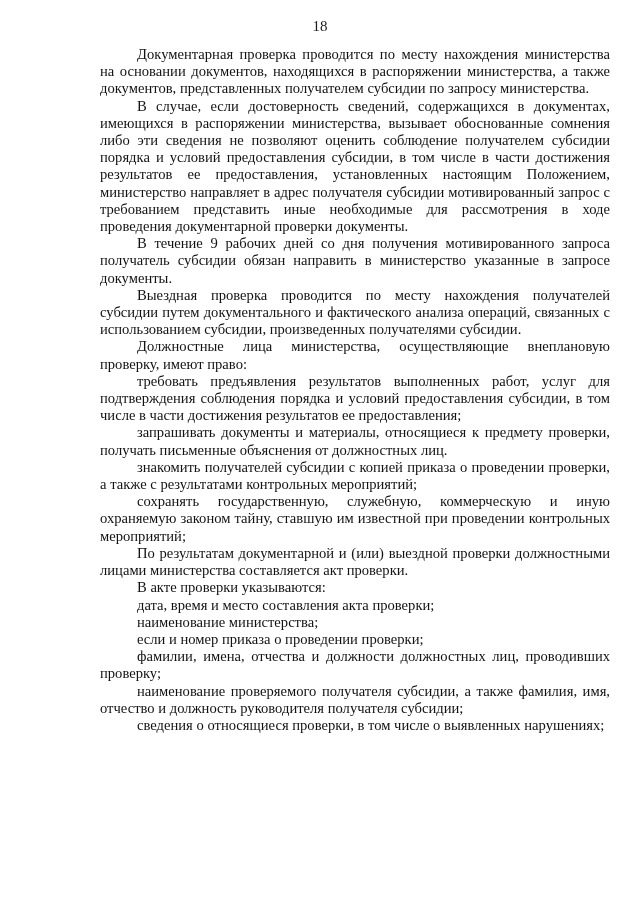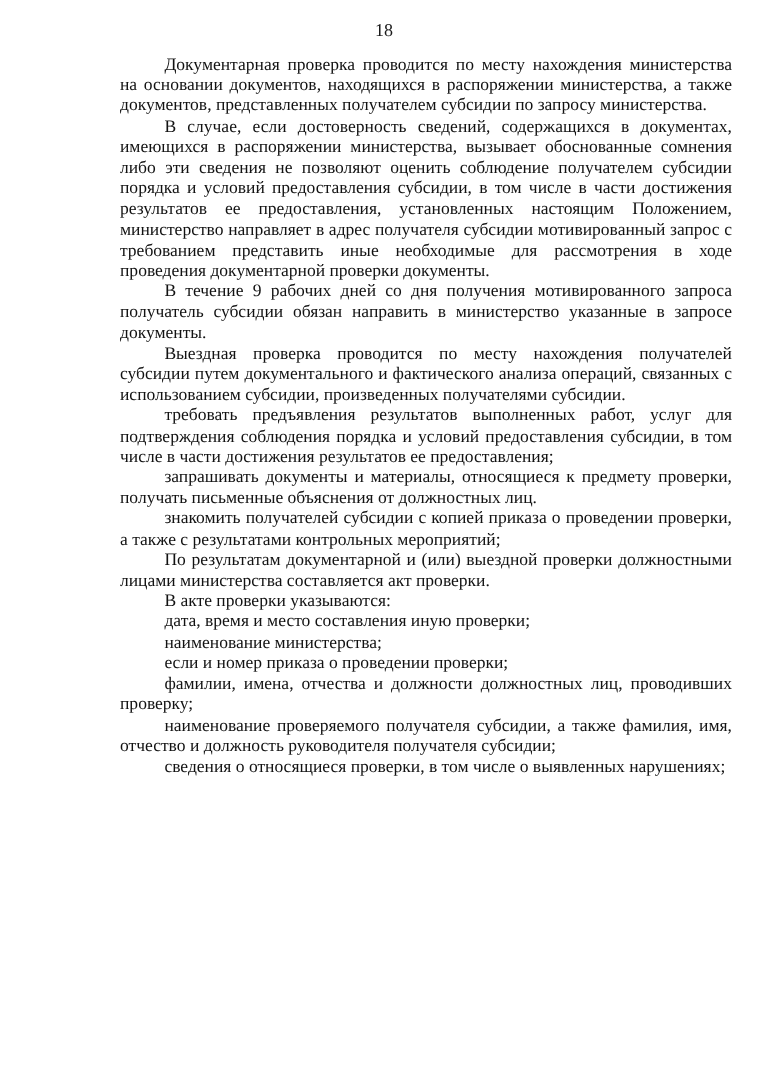--- a/index.html
+++ b/index.html
@@ -40,25 +40,27 @@
 </head>
 <body>
 
 <div class="page">
   <div class="page-number">18</div>
   <div class="content">
     <p>Документарная проверка проводится по месту нахождения министерства на основании документов, находящихся в распоряжении министерства, а также документов, представленных получателем субсидии по запросу министерства.</p>
     <p>В случае, если достоверность сведений, содержащихся в документах, имеющихся в распоряжении министерства, вызывает обоснованные сомнения либо эти сведения не позволяют оценить соблюдение получателем субсидии порядка и условий предоставления субсидии, в том числе в части достижения результатов ее предоставления, установленных настоящим Положением, министерство направляет в адрес получателя субсидии мотивированный запрос с требованием представить иные необходимые для рассмотрения в ходе проведения документарной проверки документы.</p>
     <p>В течение 9 рабочих дней со дня получения мотивированного запроса получатель субсидии обязан направить в министерство указанные в запросе документы.</p>
     <p>Выездная проверка проводится по месту нахождения получателей субсидии путем документального и фактического анализа операций, связанных с использованием субсидии, произведенных получателями субсидии.</p>
+    <p>Должностные лица министерства, осуществляющие внеплановую проверку, имеют право:</p>
     <p>требовать предъявления результатов выполненных работ, услуг для подтверждения соблюдения порядка и условий предоставления субсидии, в том числе в части достижения результатов ее предоставления;</p>
     <p>запрашивать документы и материалы, относящиеся к предмету проверки, получать письменные объяснения от должностных лиц.</p>
     <p>знакомить получателей субсидии с копией приказа о проведении проверки, а также с результатами контрольных мероприятий;</p>
+    <p>сохранять государственную, служебную, коммерческую и иную охраняемую законом тайну, ставшую им известной при проведении контрольных мероприятий;</p>
     <p>По результатам документарной и (или) выездной проверки должностными лицами министерства составляется акт проверки.</p>
     <p>В акте проверки указываются:</p>
-    <p>дата, время и место составления иную проверки;</p>
+    <p>дата, время и место составления акта проверки;</p>
     <p>наименование министерства;</p>
     <p>если и номер приказа о проведении проверки;</p>
     <p>фамилии, имена, отчества и должности должностных лиц, проводивших проверку;</p>
     <p>наименование проверяемого получателя субсидии, а также фамилия, имя, отчество и должность руководителя получателя субсидии;</p>
     <p>сведения о относящиеся проверки, в том числе о выявленных нарушениях;</p>
   </div>
 </div>
 
 </body></html>

